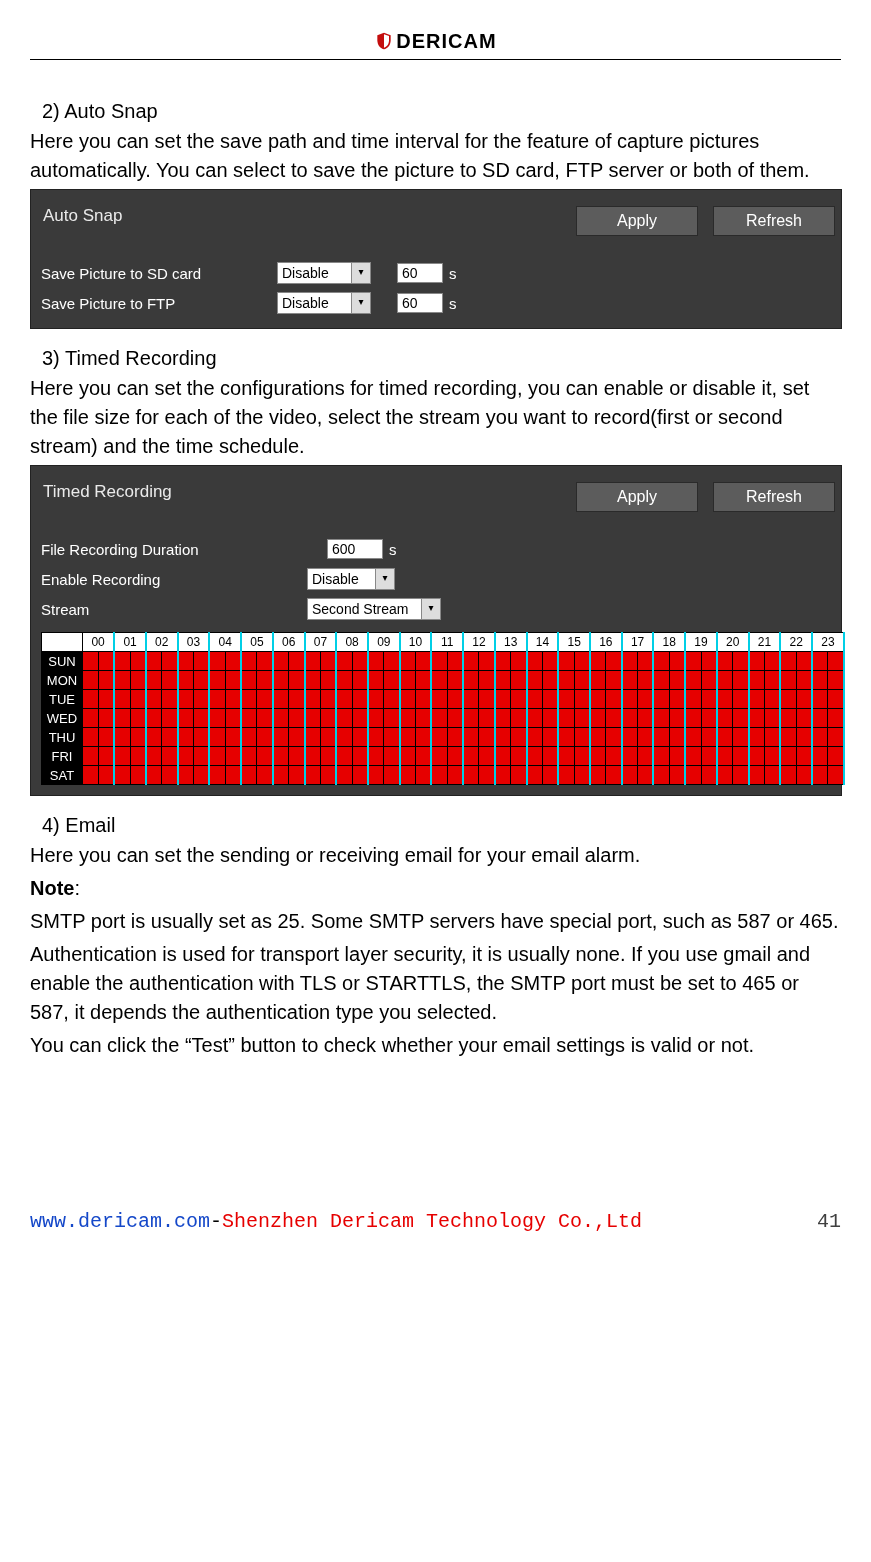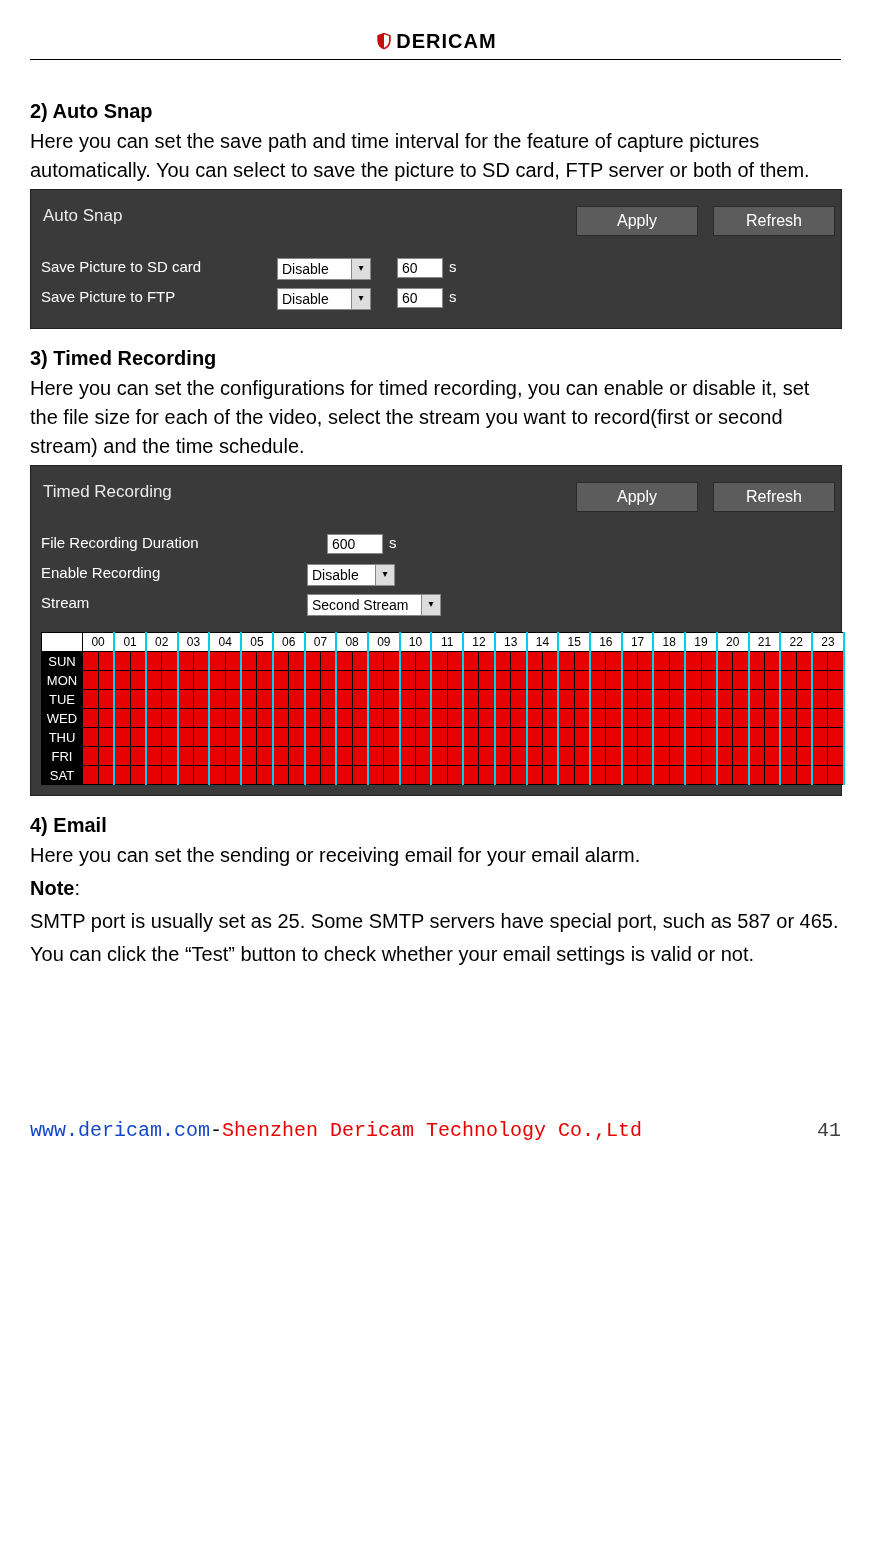--- a/index.html
+++ b/index.html
@@ -32,22 +32,22 @@
     vertical-align: -4px;
     margin-right: 2px;
   }
   .hr {
     border: none;
     border-top: 1.5px solid #000;
     margin: 0 0 40px 0;
   }
   h3 {
     font-size: 20px;
-    font-weight: bold;
-    margin: 0 0 4px 0;
+    font-weight: normal;
+    margin: 0 0 4px 12px;
   }
   p.desc {
     font-size: 20px;
     line-height: 1.45;
     margin: 0 0 4px 0;
   }
   .panel {
     background: #3a3a3a;
     color: #fff;
     position: relative;
@@ -75,20 +75,21 @@
     height: 28px;
     line-height: 28px;
     margin-left: 15px;
     cursor: pointer;
   }
   .panel-body {
     padding: 6px 10px 10px 10px;
   }
   .row {
     display: flex;
+    align-items: center;
     height: 30px;
     gap: 6px;
   }
   .row-label {
     width: 230px;
     color: #fff;
     font-size: 15px;
   }
   .select-box {
     display: inline-flex;
@@ -661,20 +662,21 @@
     </div>
   </div>
 
   <br>
 
   
   <h3>4) Email</h3>
   <p class="desc">Here you can set the sending or receiving email for your email alarm.</p>
   <p class="desc"><span class="note-label">Note</span>:</p>
   <p class="desc">SMTP port is usually set as 25. Some SMTP servers have special port, such as 587 or 465.</p>
+  <p class="desc">Authentication is used for transport layer security, it is usually none. If you use gmail and enable the authentication with TLS or STARTTLS, the SMTP port must be set to 465 or 587, it depends the authentication type you selected.</p>
   <p class="desc">You can click the “Test” button to check whether your email settings is valid or not.</p>
 
   <div class="footer">
     <div class="footer-left">
       <a href="#">www.dericam.com</a><span>-</span><span class="company">Shenzhen Dericam Technology Co.,Ltd</span>
     </div>
     <div class="footer-right">41</div>
   </div>
 </div>
 

